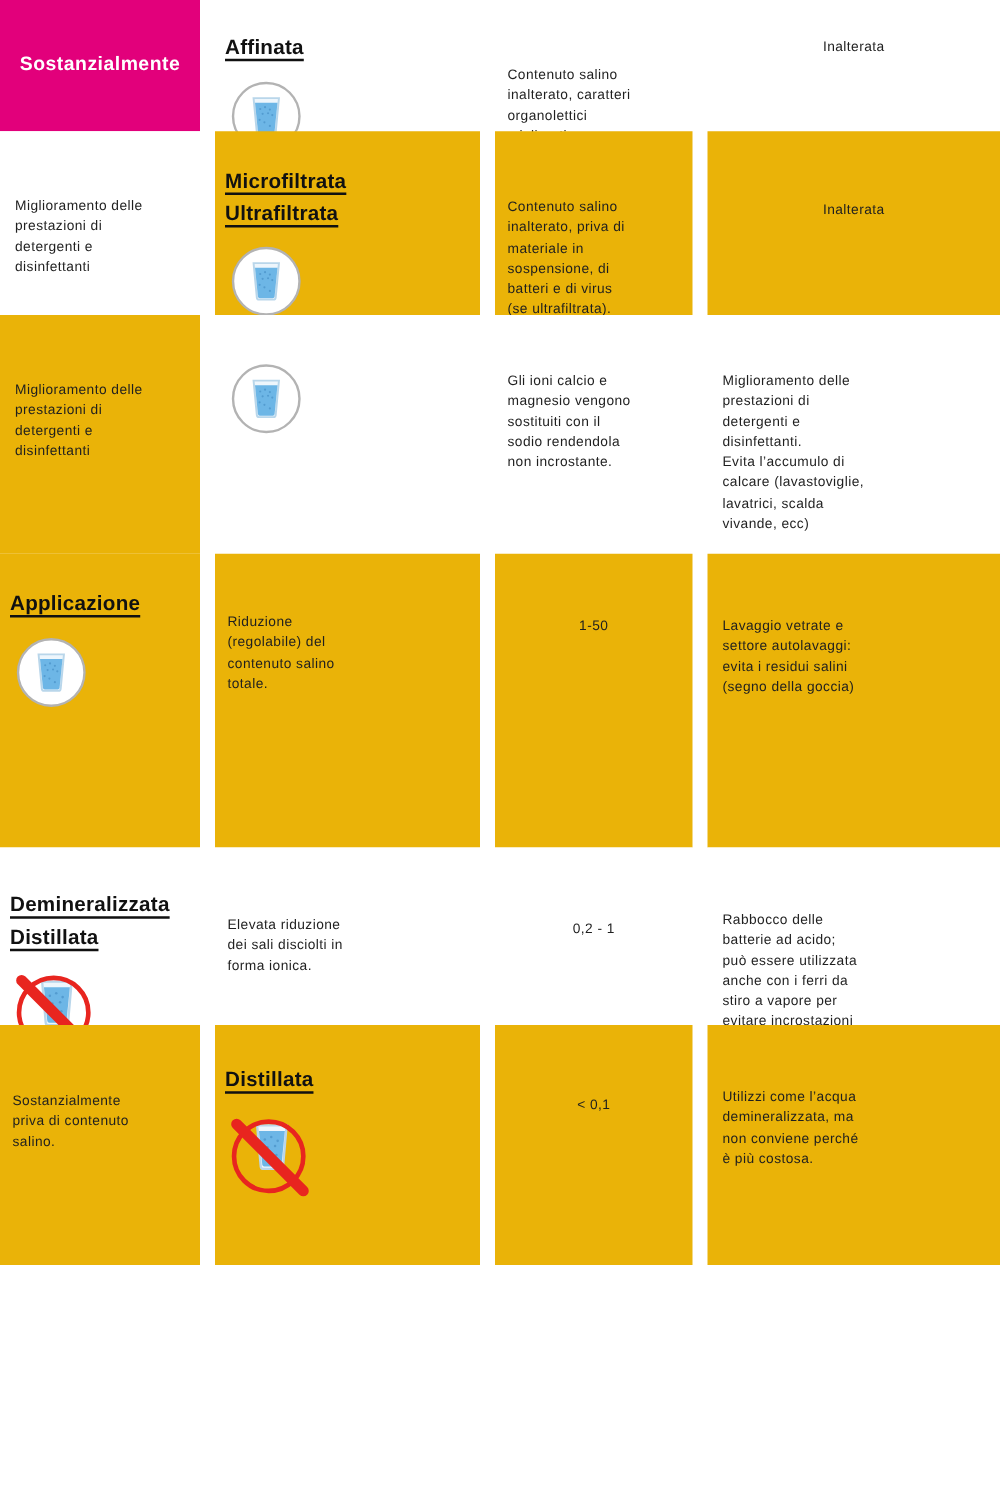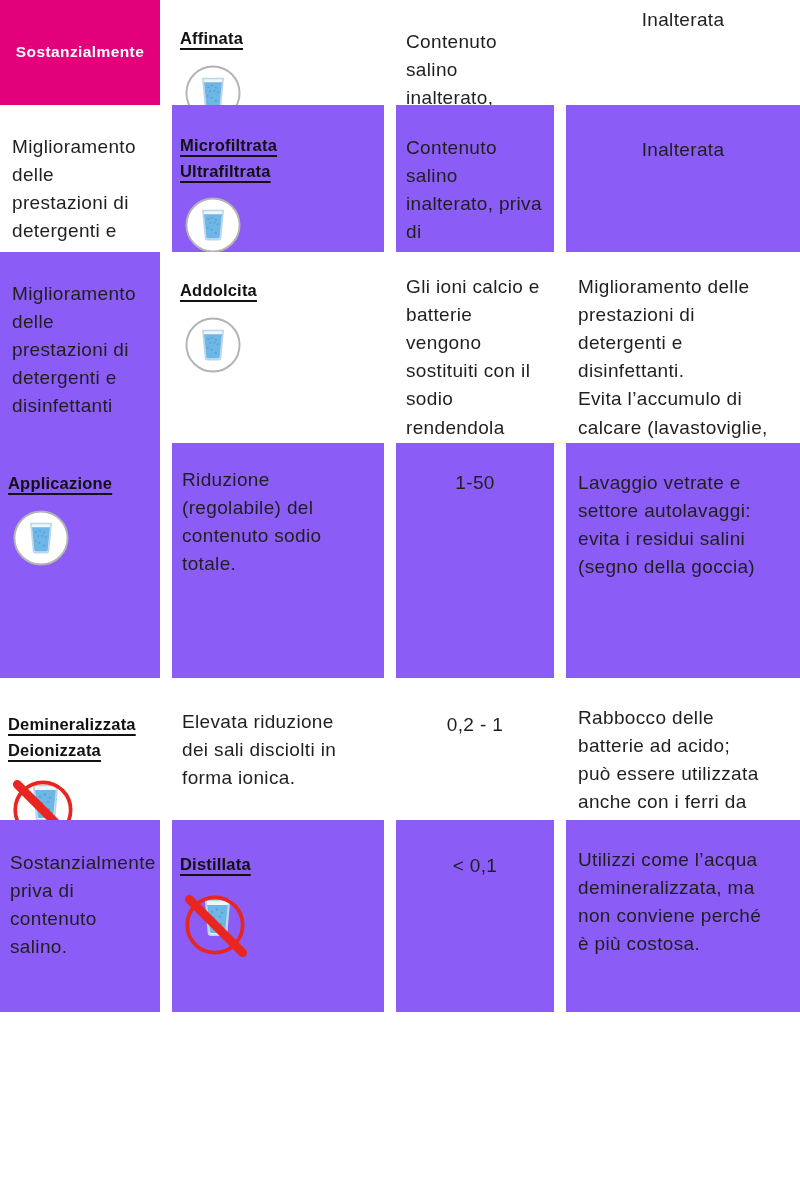--- a/index.html
+++ b/index.html
@@ -9,35 +9,36 @@
     font-family:"Liberation Sans","DejaVu Sans",sans-serif;
     color:#1f1f1f;
   }
   .grid{
     display:grid;width:800px;background:#ffffff;
     grid-template-columns:160px 212px 158px 234px;
     column-gap:12px;
     grid-template-rows:105px 147px 191px 235px 142px 192px 151px;
   }
   .cell{background:#ffffff;padding-top:var(--pt,26px)}
-  .cell.alt{background:#8b5cf6}
+  .cell.alt{background:#eab308}
   .cell.hdr{
     background:#e2007b;color:#ffffff;
     display:flex;align-items:center;justify-content:center;
     text-align:center;font-weight:bold;font-size:15.5px;
     letter-spacing:.4px;line-height:1.55;white-space:pre-line;
     padding:0;
   }
   .c1{padding-left:8px;padding-right:2px}
   .c2{padding-left:10px;padding-right:2px}
   .c3{text-align:center;padding-left:2px;padding-right:2px}
   .c4{padding-left:12px;padding-right:4px}
   .txt{
-    font-size:19px;line-height:1.48;letter-spacing:.35px;
+    font-size:11px;line-height:1.48;letter-spacing:.35px;
     white-space:pre-line;
+    margin-top:24px;
   }
   .title{
     font-size:16.5px;font-weight:bold;letter-spacing:.2px;line-height:1.55;
     text-decoration:underline;text-underline-offset:4px;
     text-decoration-thickness:1.5px;white-space:pre-line;color:#111111;
   }
   .icon{margin-top:12px}
   .icon.glass{padding-left:4px}
   .icon.crossed{margin-top:8px;margin-left:-2px}
   .icon svg{display:block}
@@ -129,30 +130,29 @@
     <div class="txt">Inalterata</div>
   </div>
   <div class="cell alt c4" style="--pt:28px">
     <div class="txt">Miglioramento delle
 prestazioni di
 detergenti e
 disinfettanti</div>
   </div>
 
   <div class="cell c1" style="--pt:26px">
-    <div class="title">Addolcita</div>
     <div class="icon glass">
       <svg width="58" height="58">
           <use href="#sym-glass"></use>
         </svg>
     </div>
   </div>
   <div class="cell c2" style="--pt:21px">
     <div class="txt">Gli ioni calcio e
-batterie vengono
+magnesio vengono
 sostituiti con il
 sodio rendendola
 non incrostante.</div>
   </div>
   <div class="cell c4" style="--pt:21px">
     <div class="txt">Miglioramento delle
 prestazioni di
 detergenti e
 disinfettanti.
 Evita l’accumulo di
@@ -165,36 +165,36 @@
     <div class="title">Applicazione</div>
     <div class="icon glass">
       <svg width="58" height="58">
           <use href="#sym-glass"></use>
         </svg>
     </div>
   </div>
   <div class="cell alt c2" style="--pt:23px">
     <div class="txt">Riduzione
 (regolabile) del
-contenuto sodio
+contenuto salino
 totale.</div>
   </div>
   <div class="cell alt c3" style="--pt:26px">
     <div class="txt">1-50</div>
   </div>
   <div class="cell alt c4" style="--pt:26px">
     <div class="txt">Lavaggio vetrate e
 settore autolavaggi:
 evita i residui salini
 (segno della goccia)</div>
   </div>
 
   <div class="cell c1" style="--pt:34px">
     <div class="title">Demineralizzata
-Deionizzata</div>
+Distillata</div>
     <div class="icon crossed">
       <svg width="78" height="78">
           <use href="#sym-glass-crossed"></use>
         </svg>
     </div>
   </div>
   <div class="cell c2" style="--pt:30px">
     <div class="txt">Elevata riduzione
 dei sali disciolti in
 forma ionica.</div>

